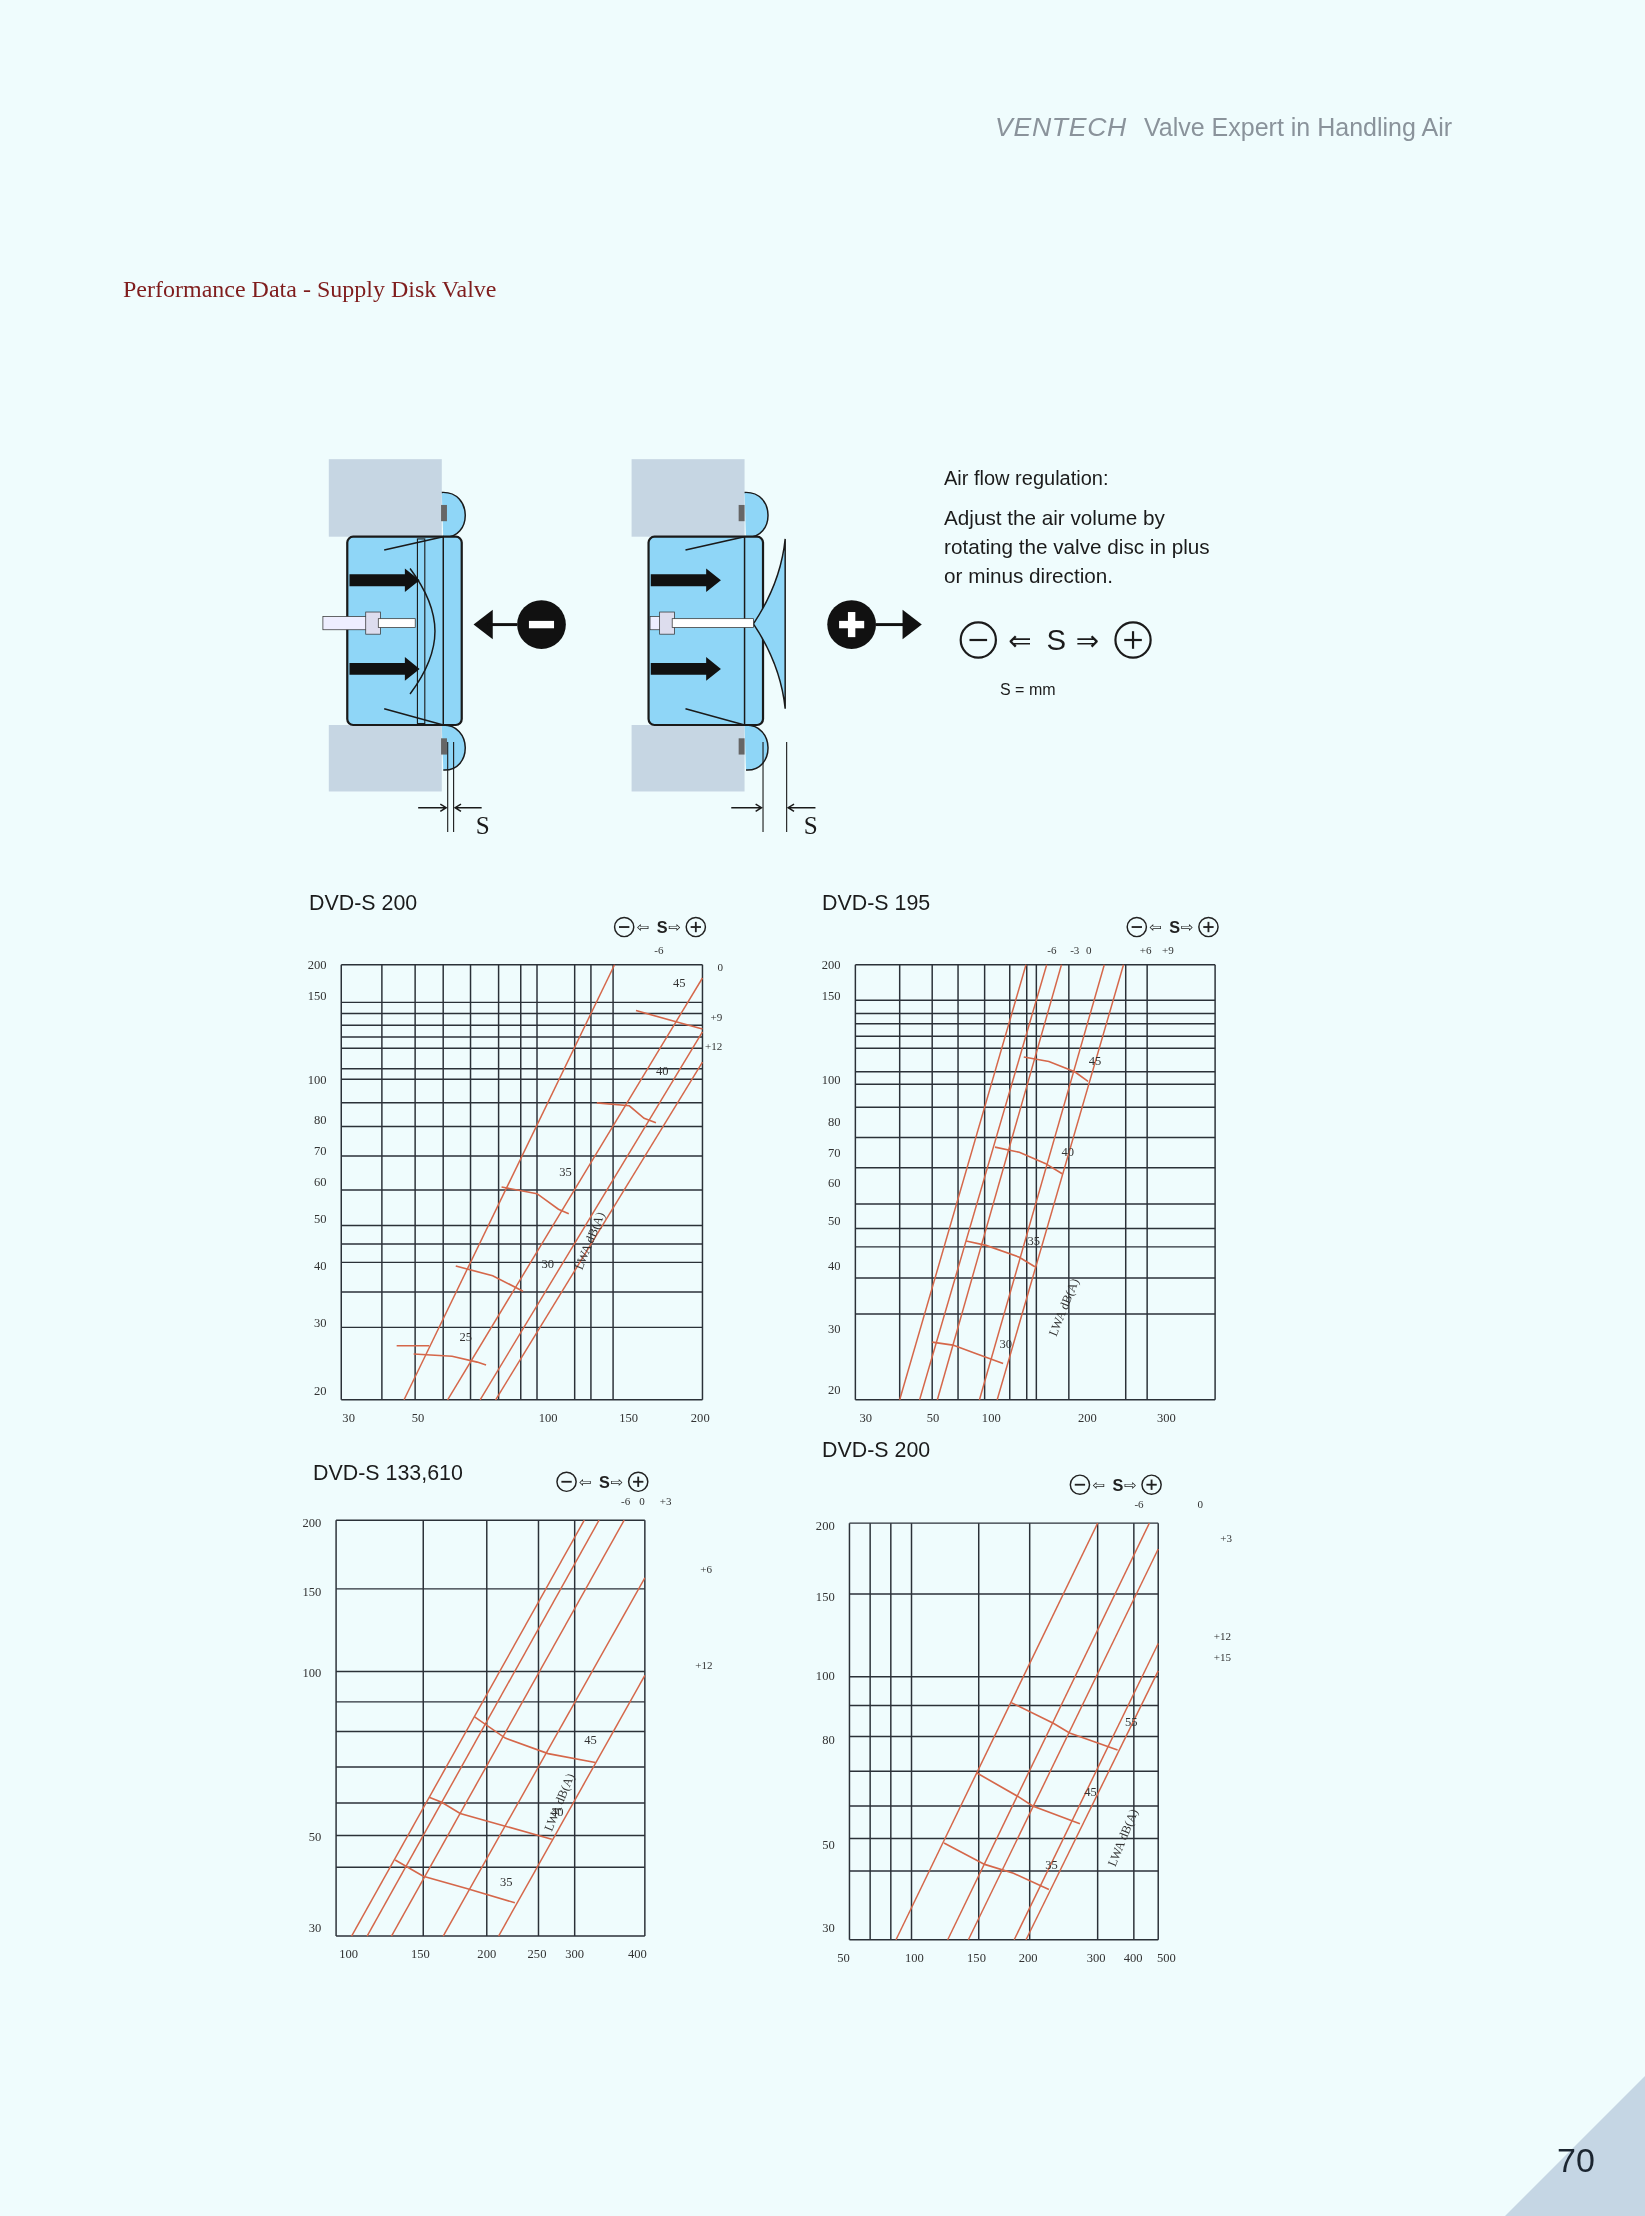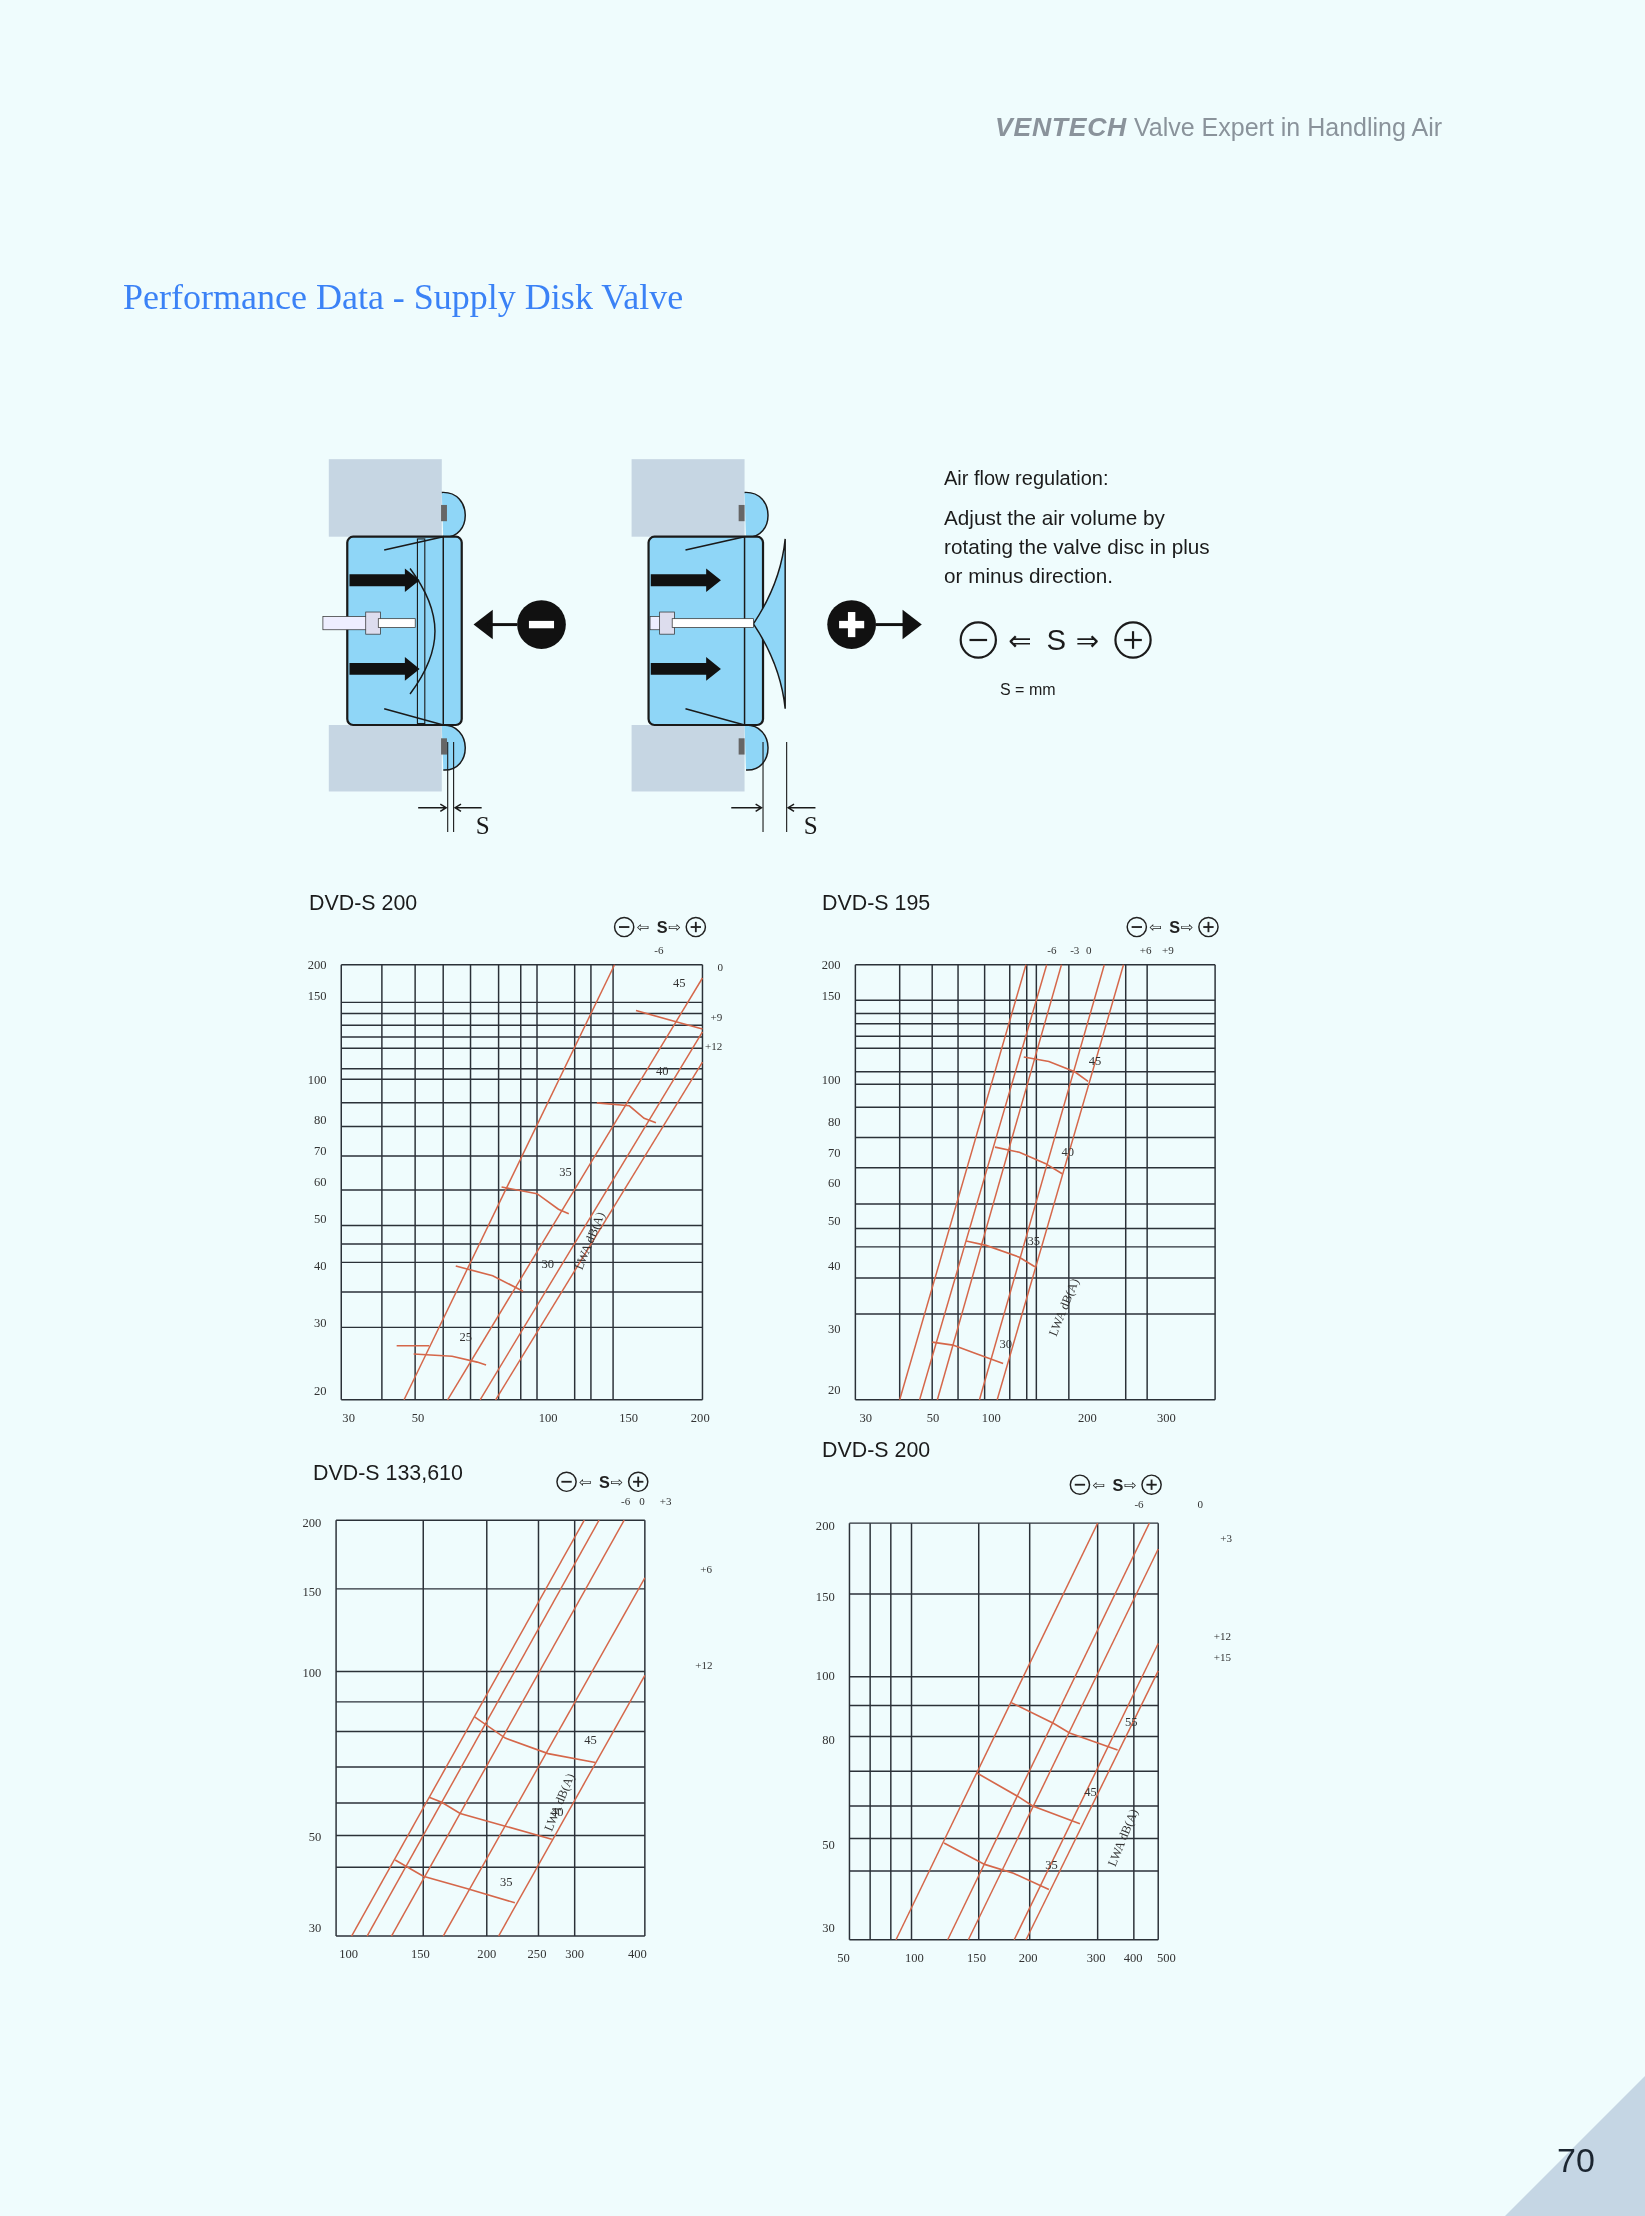--- a/index.html
+++ b/index.html
@@ -1,20 +1,20 @@
 <!DOCTYPE html>
 <html style="font-size:11.8px"><head>
 <meta charset="utf-8">
 <style>
   html,body{margin:0;padding:0;}
   body{width:1645px;height:2216px;background:#effcfd;position:relative;overflow:hidden;font-family:"Liberation Sans",sans-serif;color:#1b1b1b;}
   .abs{position:absolute;}
   .brand{left:995px;top:112px;font-size:25px;color:#8a939b;white-space:nowrap;}
-  .brand .logo{font-weight:bold;font-style:italic;letter-spacing:0.7px;margin-right:7px;font-size:26.6px;}
-  .page-title{left:123px;top:276px;font-family:"Liberation Serif",serif;font-size:36px;color:#3b82f6;}
+  .brand .logo{font-weight:normal;font-style:italic;letter-spacing:0.7px;margin-right:17px;font-size:26.6px;}
+  .page-title{left:123px;top:276px;font-family:"Liberation Serif",serif;font-size:24px;color:#7f1d1d;}
   .diagram{left:310px;top:454px;}
   .af-title{left:944px;top:467px;font-size:20px;}
   .af-body{left:944px;top:503px;font-size:20.7px;line-height:29px;width:266px;}
   .reg-symbol{left:958px;top:618px;}
   .s-mm{left:1000px;top:681px;font-size:16px;}
   .chart-title{font-size:21.4px;}
   .chart-svg{position:absolute;}
   .page-corner{right:0;bottom:0;}
   .page-num{left:1557px;top:2141px;font-size:34px;color:#1b2530;}
 </style>

